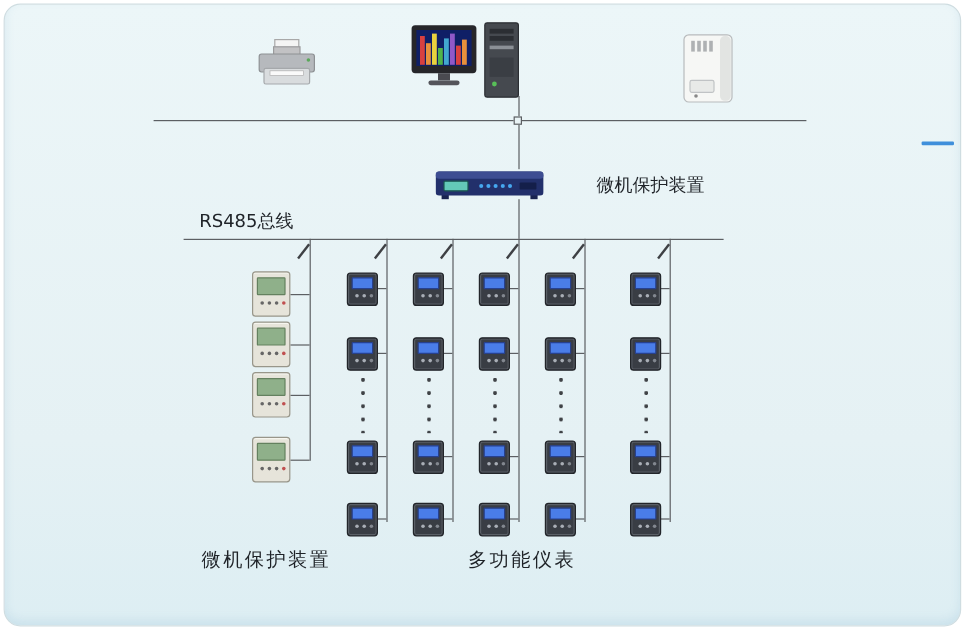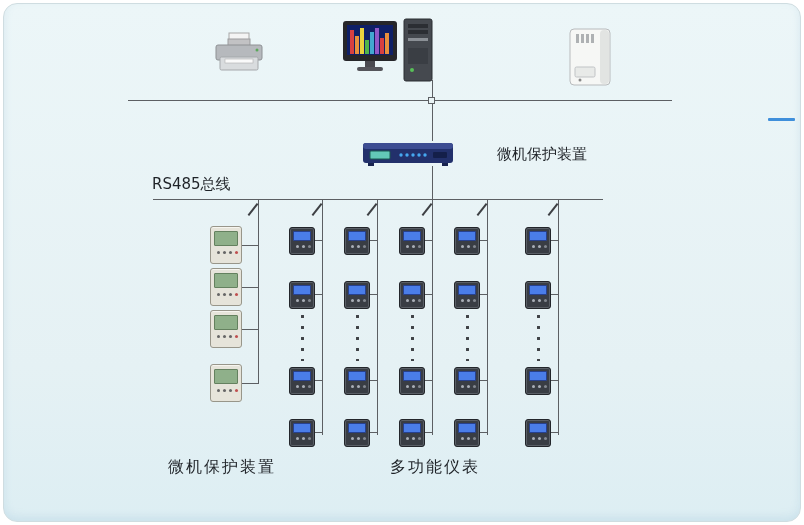--- a/index.html
+++ b/index.html
@@ -101,21 +101,21 @@
       <circle cx="50" cy="15" r="1.7" fill="#46a8f0"></circle>
       <circle cx="56" cy="15" r="1.7" fill="#46a8f0"></circle>
       <circle cx="62" cy="15" r="1.7" fill="#46a8f0"></circle>
       <rect x="70" y="12" width="14" height="6" rx="1" fill="#141f4a"></rect>
     </svg>
   </div>
   <div class="lbl lbl-sm" style="left:497px;top:145px;">微机保护装置</div>
 
   <div class="vline" style="left:432px;top:166px;height:33px;"></div>
 
-  <div class="lbl lbl-sm" style="left:152px;top:175px;">RS485总线</div>
+  <div class="lbl lbl-sm" style="left:166px;top:175px;">RS485总线</div>
   <div class="hline" style="left:153px;top:199px;width:450px;"></div>
 
   <div id="columns">
       <div class="vline" style="left:258px;top:199px;height:185px;"></div>
       <div class="slash" style="left:252px;top:202px;"></div>
       <div class="hline" style="left:242px;top:245px;width:16px;"></div>
       <div class="prot" style="left:210px;top:226px;">
         <div class="screen"></div>
         <div class="btns"></div>
       </div>

